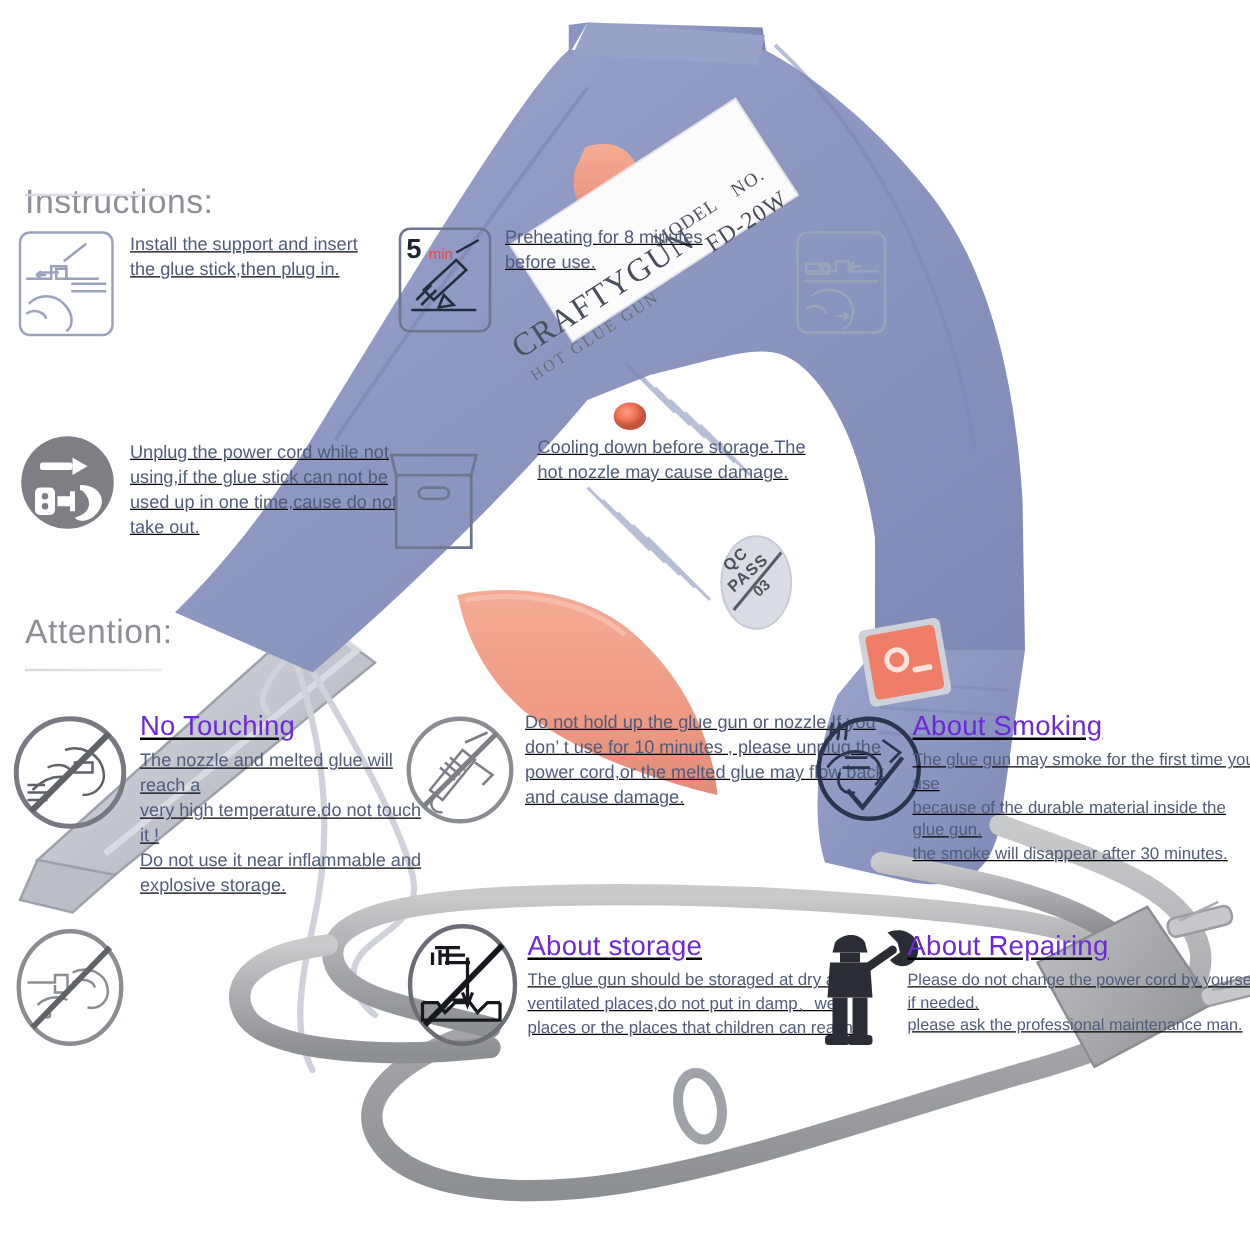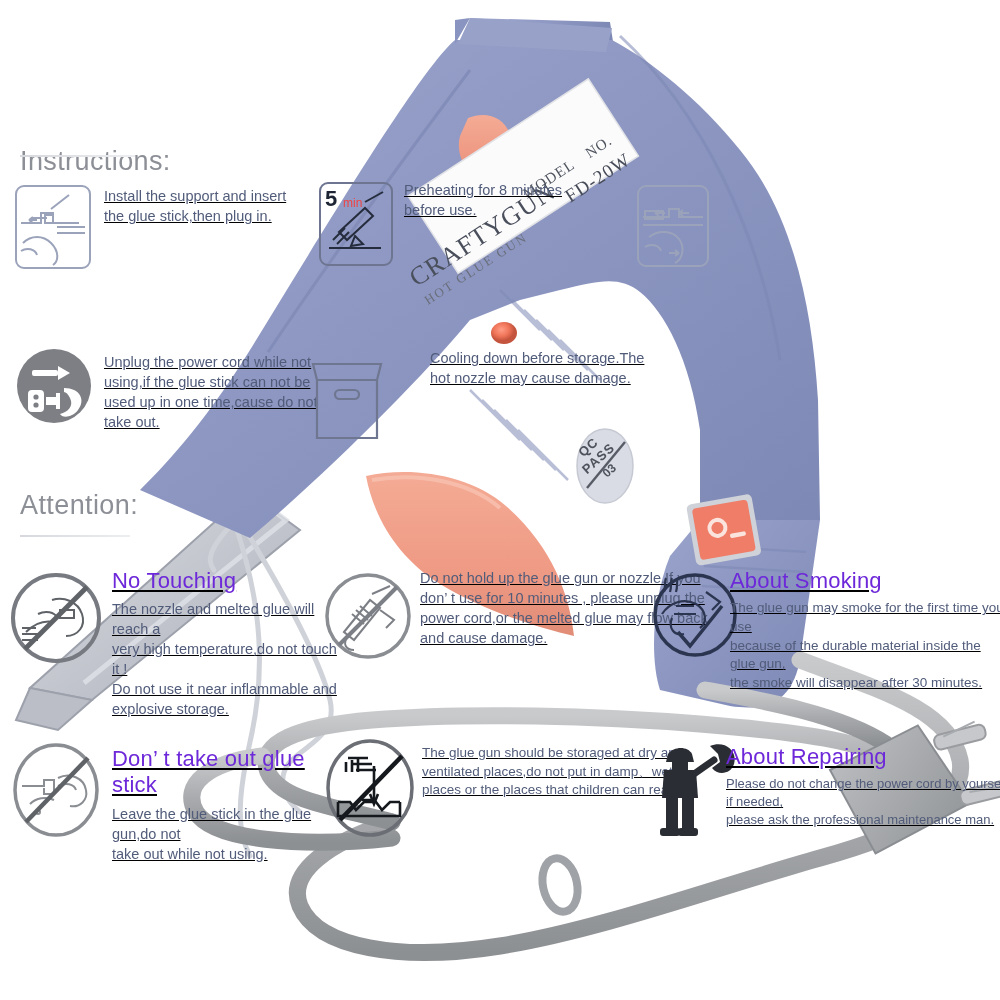--- a/index.html
+++ b/index.html
@@ -360,41 +360,37 @@
       <g fill="none" stroke="#8a8d92" stroke-width="2">
         <path d="M14 44 L36 44 L36 38 L46 38 L46 52 L36 52 L36 46"></path>
         <path d="M50 36 C 62 30, 76 36, 78 48 C 80 58, 72 66, 62 64"></path>
         <path d="M50 44 C 58 40, 66 42, 68 48"></path>
         <path d="M22 62 C 28 56, 38 54, 46 58"></path>
         <circle cx="30" cy="70" r="2"></circle>
       </g>
       <line x1="18" y1="80" x2="80" y2="16" stroke="#5f6368" stroke-width="4.5"></line>
     </svg>
   </div>
-  <div class="blk l-overlay" style="left:112px;top:746px;width:235px;">
-    <div class="heading">Don’ t take out glue stick</div>
-    <div class="body">Leave the glue stick in the glue gun,do not
-take out while not using.</div>
-  </div>
 
   <div class="l-overlay" style="position:absolute;left:322px;top:738px;width:96px;height:100px;">
     <svg width="96" height="100" viewBox="0 0 96 100">
       <ellipse cx="48" cy="50" rx="42" ry="47" fill="none" stroke="#6b6e74" stroke-width="3.5"></ellipse>
       <g fill="none" stroke="#15181d" stroke-width="2.6">
         <path d="M26 20 L46 20 M30 26 L50 26 M34 32 L54 32"></path>
         <path d="M24 24 L24 34 M30 22 L30 34 M36 20 L36 34"></path>
         <path d="M52 28 L52 62 M52 62 L40 62"></path>
         <path d="M48 56 L52 66 L56 56"></path>
         <path d="M16 64 L28 64 L34 72 L42 64 L54 64 L60 72 L68 64 L78 64"></path>
         <path d="M16 64 L16 78 L78 78 L78 64"></path>
       </g>
       <line x1="18" y1="82" x2="80" y2="18" stroke="#15181d" stroke-width="4.5"></line>
     </svg>
   </div>
   <div class="blk l-overlay" style="left:422px;top:744px;width:300px;">
+    <div class="heading">About storage</div>
     <div class="body" style="font-size:13.5px;">The glue gun should be storaged at dry and
 ventilated places,do not put in damp、wet
 places or the places that children can reach.</div>
   </div>
 
   <div class="l-overlay" style="position:absolute;left:648px;top:740px;width:96px;height:100px;">
     <svg width="96" height="100" viewBox="0 0 96 100">
       <g fill="#2a2d33">
         <path d="M20 14 C 26 6, 40 6, 44 14 L46 22 L18 22 Z"></path>
         <rect x="24" y="22" width="16" height="8"></rect>

